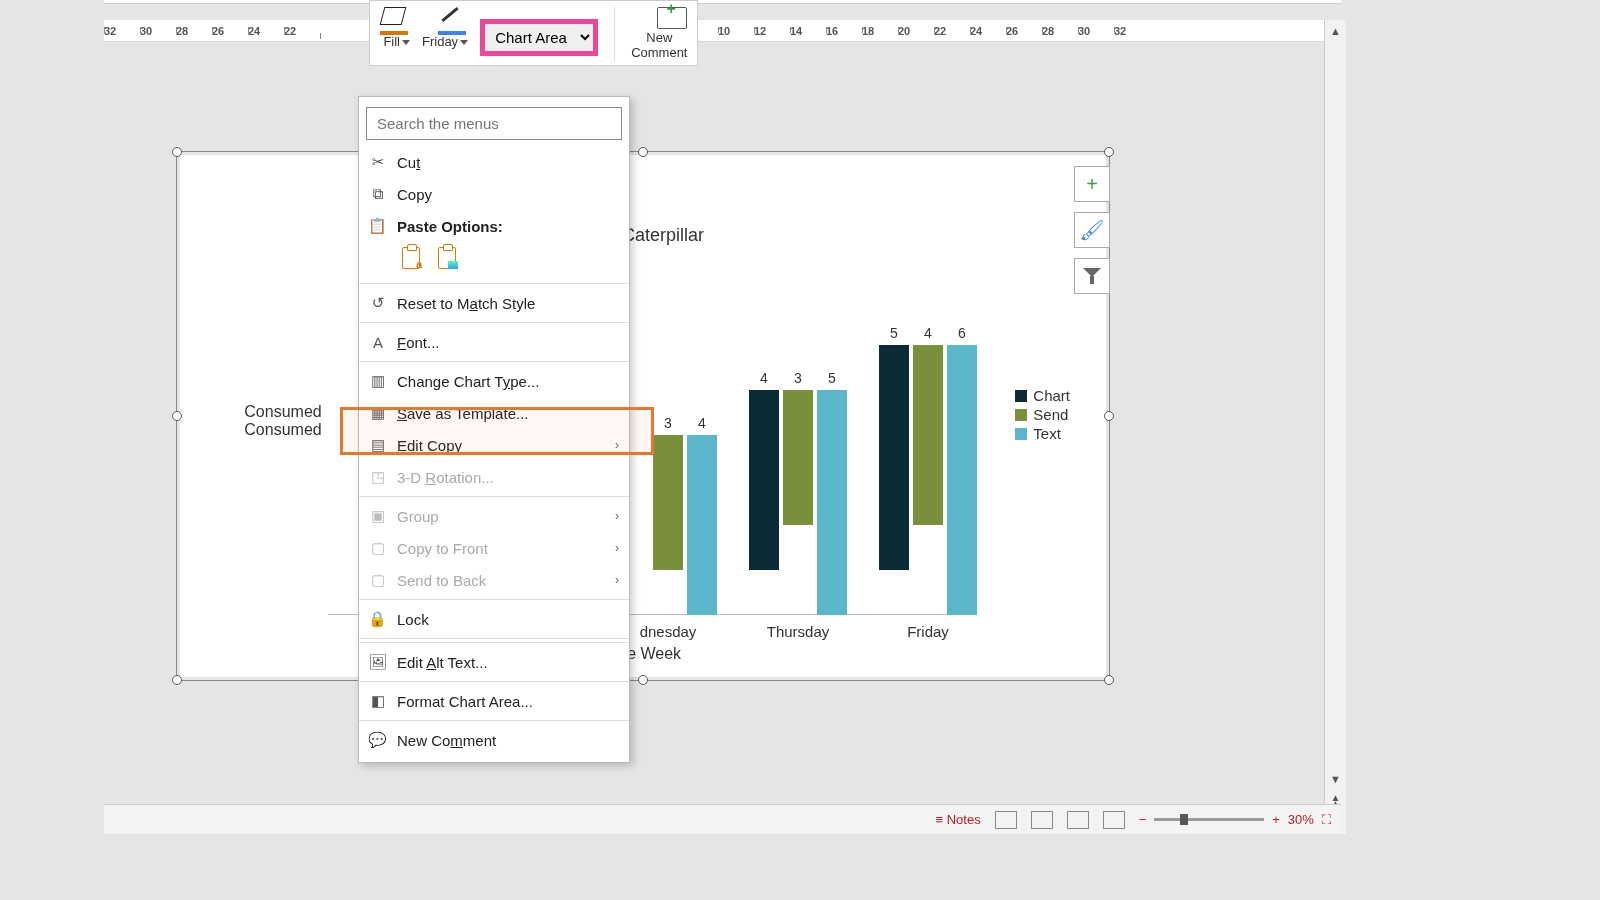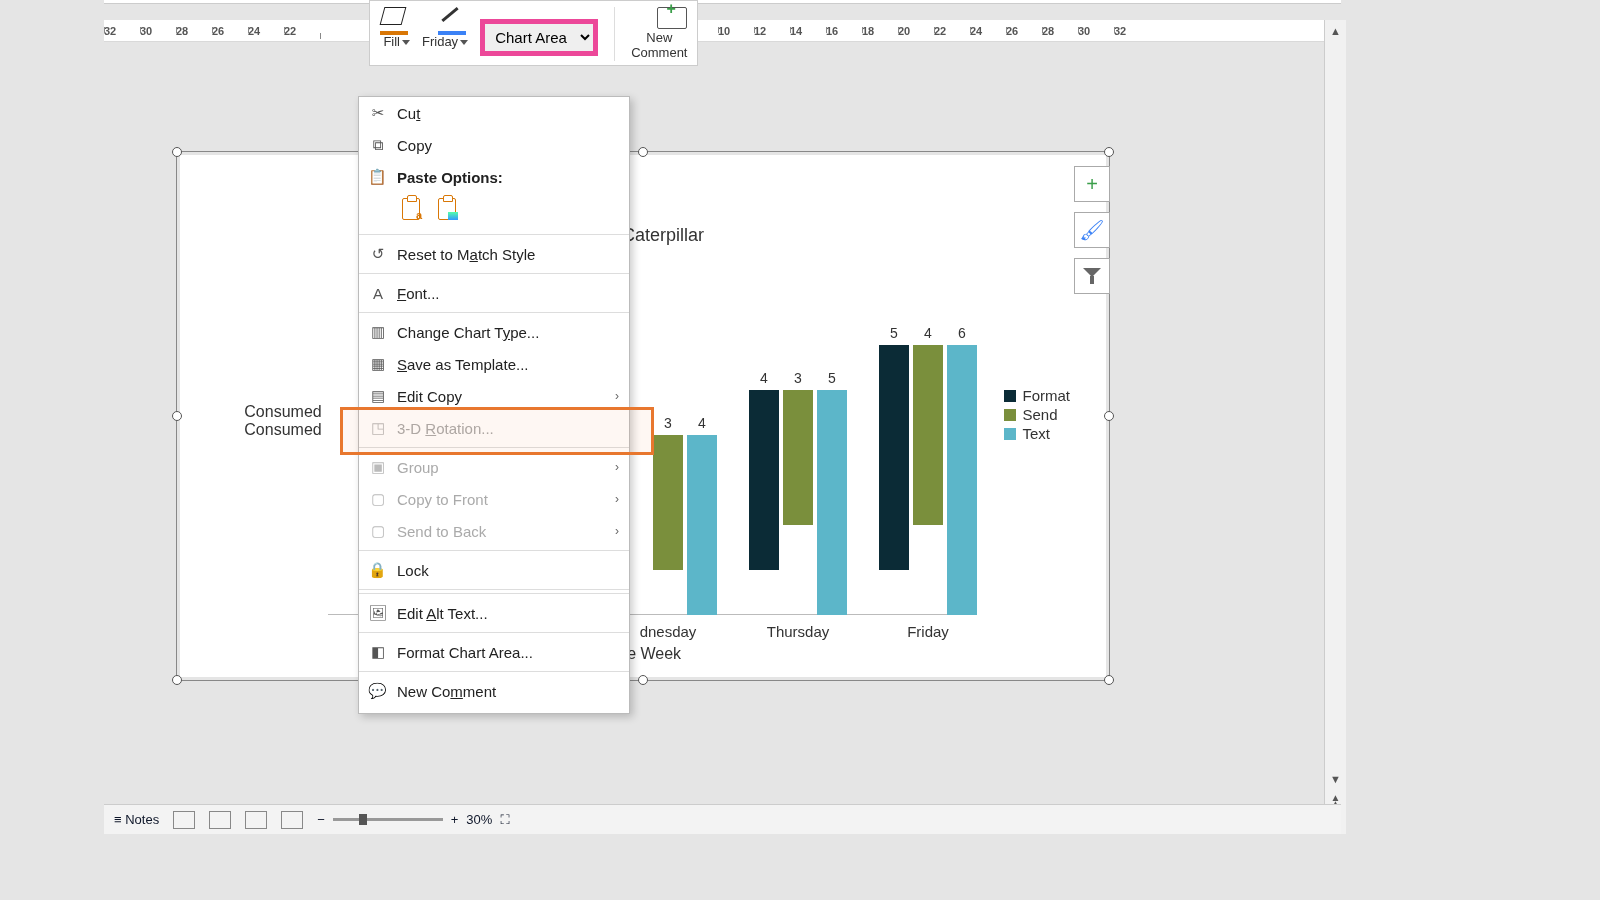--- a/index.html
+++ b/index.html
@@ -72,21 +72,21 @@
 .sep{height:1px;background:#ddd;margin:3px 0;}
 .paste-row{display:flex;gap:8px;padding:2px 10px 8px 38px;}
 .pb{width:28px;height:28px;border:1px solid transparent;display:flex;align-items:center;justify-content:center;}
 .clip-ic{width:18px;height:22px;border:1.5px solid #d97706;border-radius:2px;position:relative;}
 .clip-ic::before{content:"";position:absolute;top:-4px;left:4px;width:8px;height:5px;border:1.5px solid #d97706;border-radius:2px 2px 0 0;background:#fff;}
 .clip-a::after{content:"a";position:absolute;bottom:-2px;right:-3px;font-size:11px;color:#d97706;font-weight:bold;}
 .clip-p::after{content:"";position:absolute;bottom:-1px;right:-3px;width:10px;height:8px;background:linear-gradient(#5fa,#39f);}
 .hl{position:absolute;left:340px;top:407px;width:314px;height:48px;border:3px solid #e8772e;background:rgba(232,119,46,.06);pointer-events:none;z-index:5;}
 
 
-.status { position:absolute; left:104px; right:259px; bottom:66px; height:30px; background:#f3f3f3; border-top:1px solid #ccc; display:flex; align-items:center; padding:0 10px; gap:14px; font-size:13px; color:#0f172a;}
+.status { position:absolute; left:104px; right:259px; bottom:66px; height:30px; background:#f3f3f3; border-top:1px solid #ccc; display:flex; align-items:center; justify-content:flex-end; padding:0 10px; gap:14px; font-size:13px; color:#b91c1c;}
 .status .notes::before{content:"≡ ";}
 .vbtn{width:22px;height:18px;border:1px solid #888;display:inline-block;}
 .zoom-ctrl{display:flex;align-items:center;gap:8px;}
 .ztrack{width:110px;height:3px;background:#999;position:relative;}
 .zthumb{position:absolute;left:26px;top:-4px;width:8px;height:11px;background:#555;}
 
 
 .vscroll{position:absolute;right:254px;top:20px;width:22px;bottom:66px;background:#f1f1f1;border-left:1px solid #ccc;}
 .sarrow{width:100%;height:22px;display:flex;align-items:center;justify-content:center;color:#555;font-size:11px;}
 .sarrow.up{position:absolute;top:0;} .sarrow.dn{position:absolute;bottom:44px;}
@@ -213,21 +213,21 @@
       <div class="bar c-plums" style="height:270px">
           <span class="lbl">6</span>
         </div>
     </div>
     <div class="cat-lbl" style="left:540px">Friday</div>
   </div>
 
   <div class="legend">
     <div>
         <span class="sw c-apples"></span>
-        <span>Format</span>
+        <span>Chart</span>
       </div>
     <div>
         <span class="sw c-pears"></span>
         <span>Send</span>
       </div>
     <div>
         <span class="sw c-plums"></span>
         <span>Text</span>
       </div>
   </div>
@@ -244,20 +244,21 @@
     </div>
   <div class="sb brush">
       <span>🖌</span>
     </div>
   <div class="sb filter">
       <span class="funnel"></span>
     </div>
 </div>
 
 <div class="ctx">
+  <input class="search" placeholder="Search the menus" style="">
   <div class="mi">
       <span class="ic">✂</span>
       <span>Cu<u class="letter">t</u></span>
     </div>
   <div class="mi">
       <span class="ic">⧉</span>
       <span>Copy</span>
     </div>
   <div class="mi bold">
       <span class="ic">📋</span>

